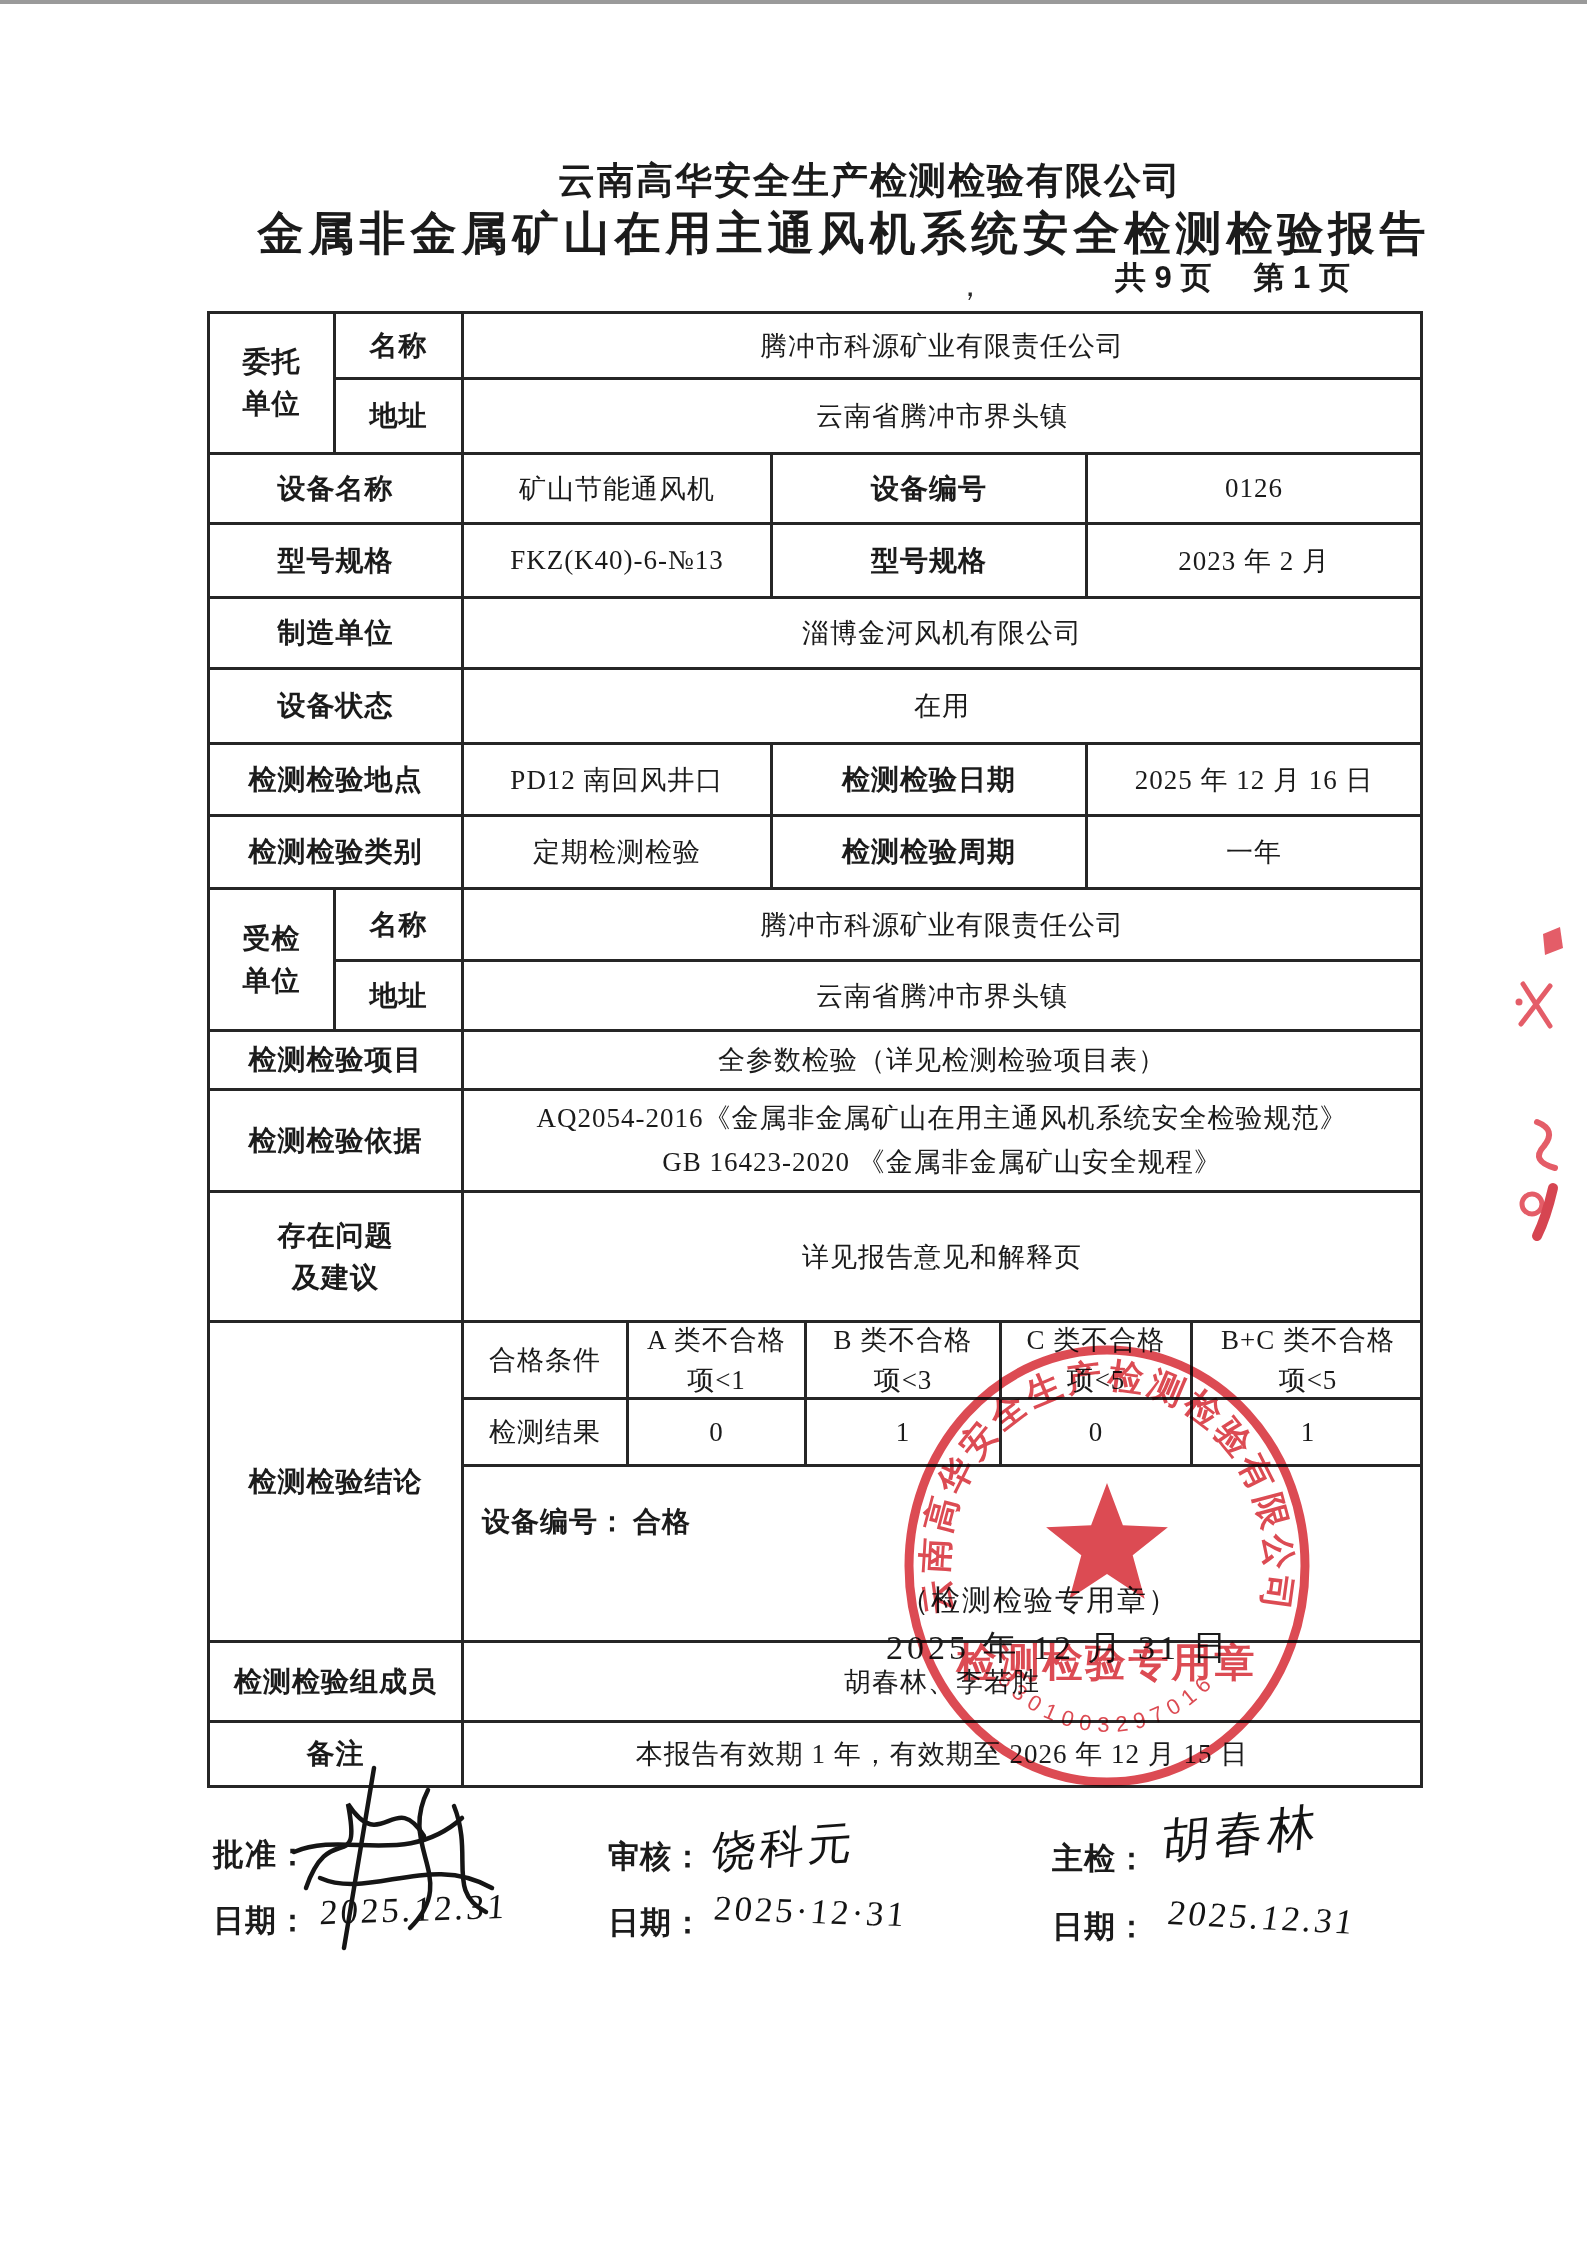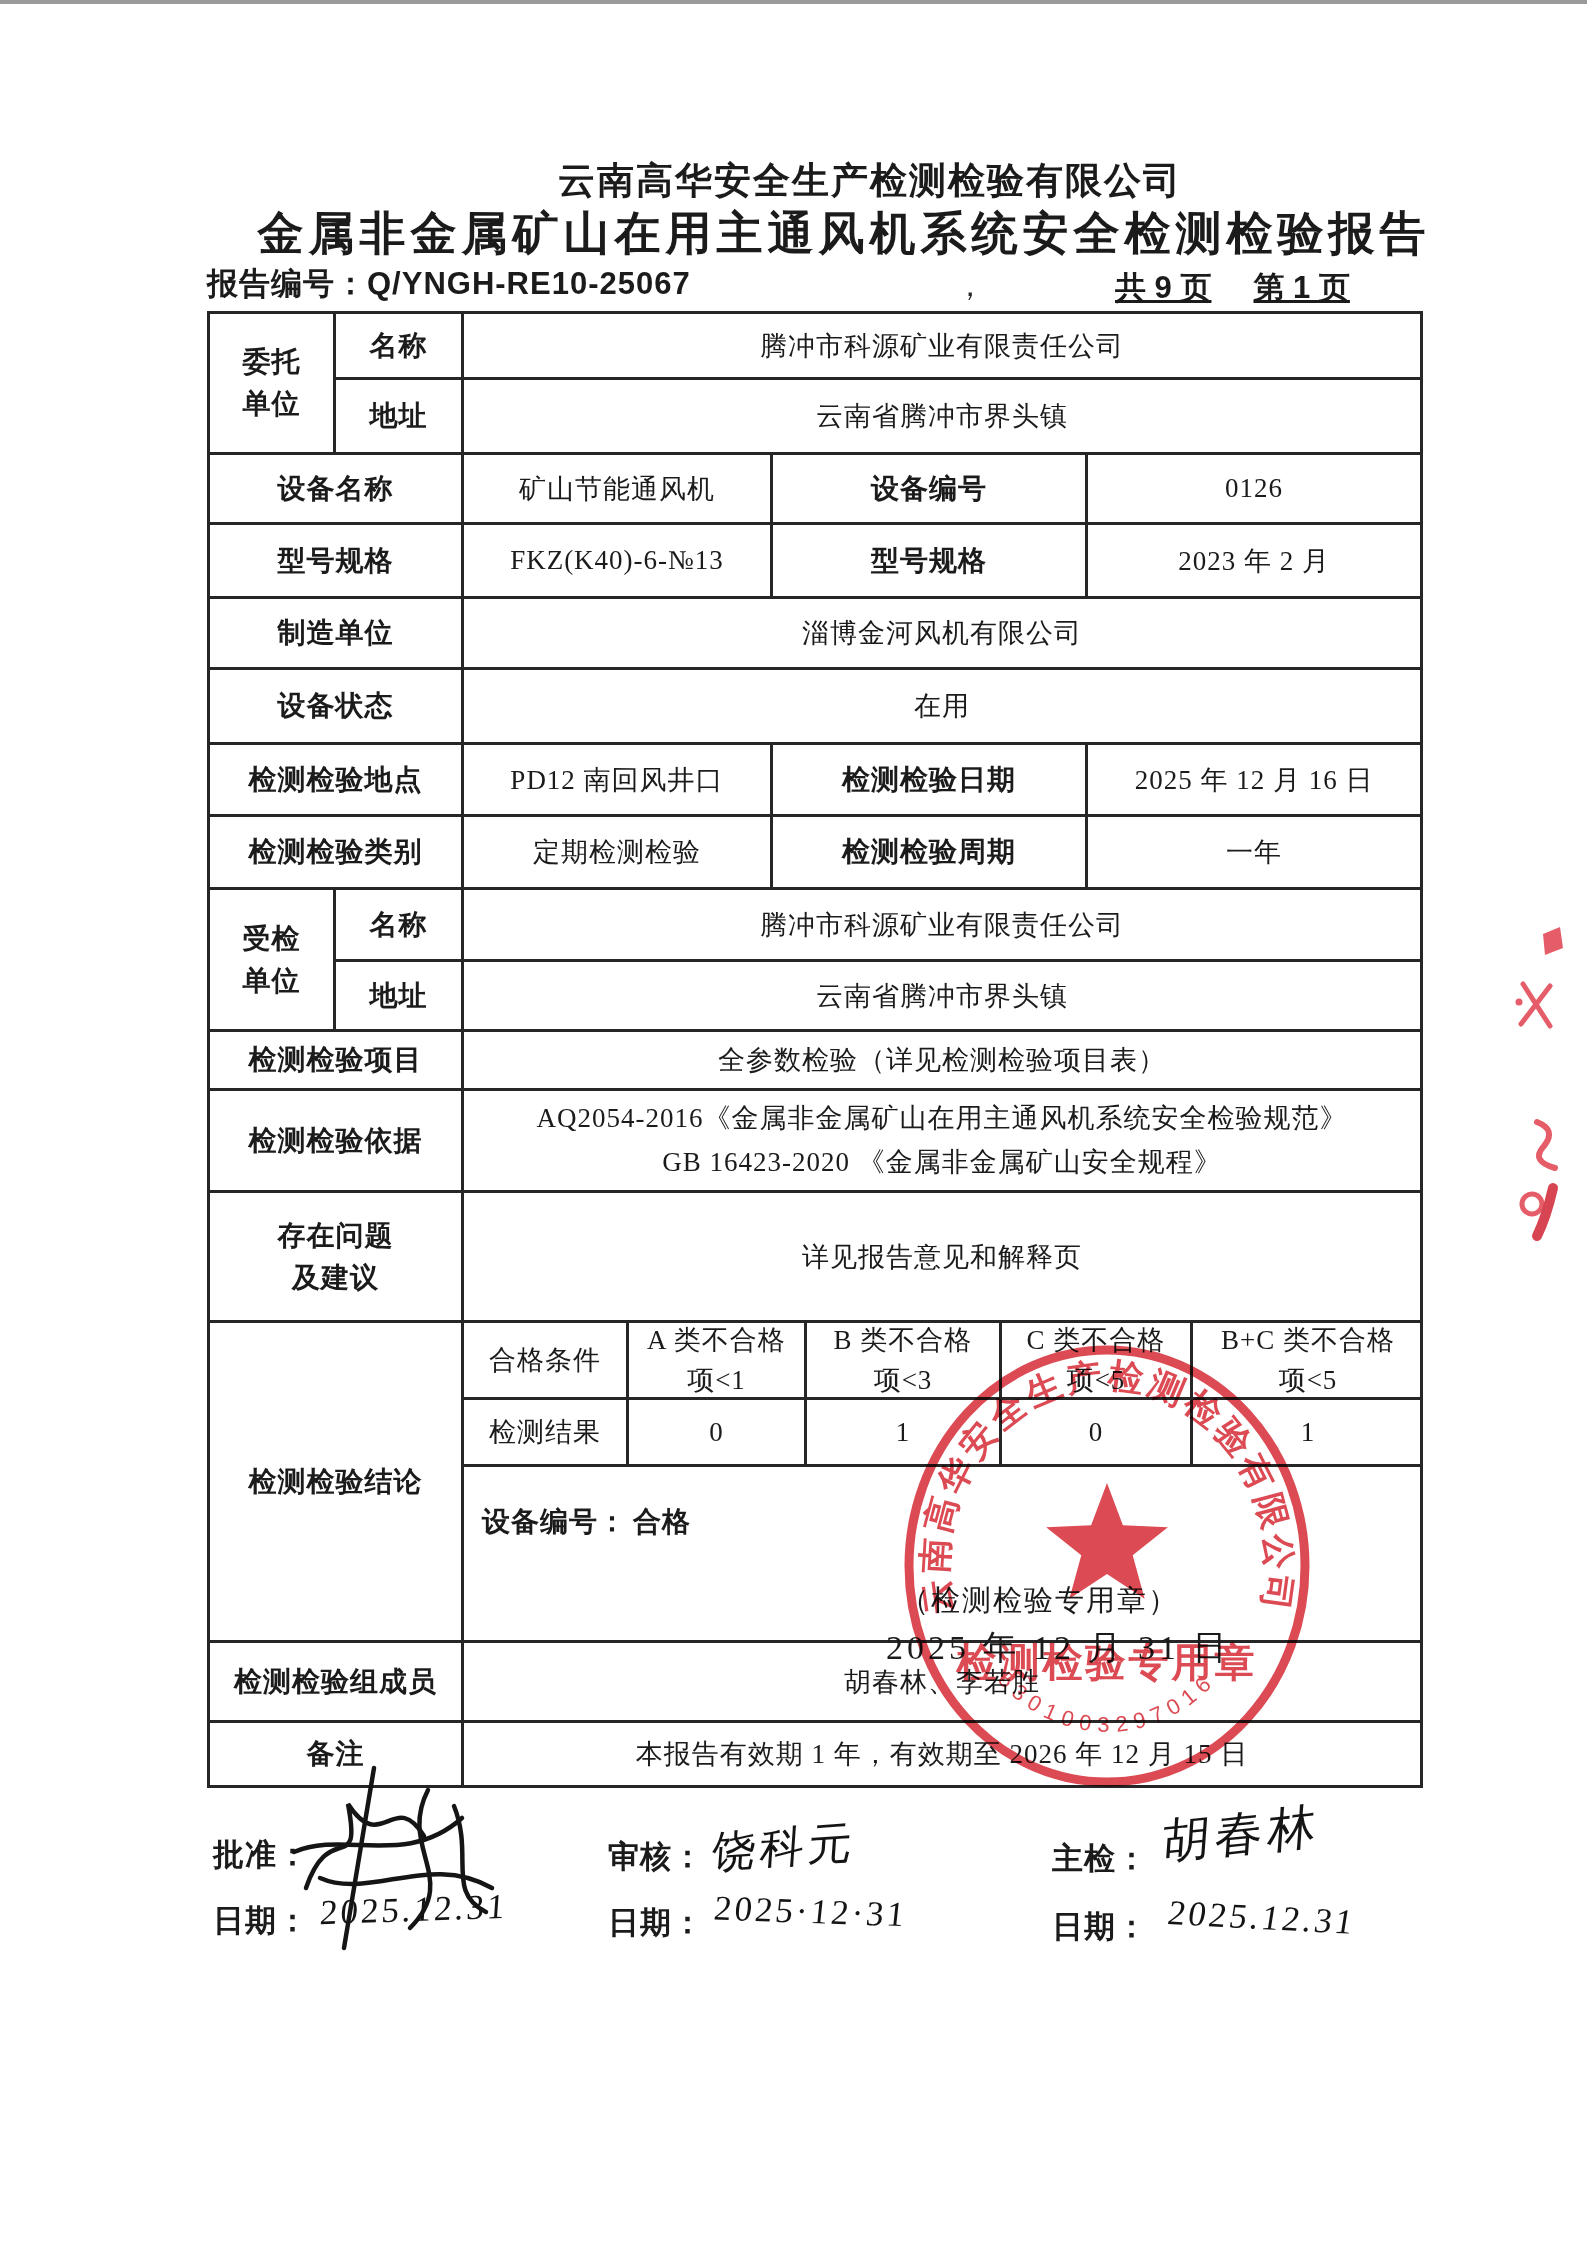--- a/index.html
+++ b/index.html
@@ -9,22 +9,22 @@
     font-family:"Liberation Serif",serif;color:#1b1b1b;
   }
   
   .doc-company{position:absolute;top:152px;left:170px;width:1400px;text-align:center;
     font-size:37px;font-weight:700;letter-spacing:2px;}
   .doc-title{position:absolute;top:199px;left:94px;width:1500px;text-align:center;
     font-size:46px;font-weight:700;letter-spacing:5px;}
   .report-line{position:absolute;top:259px;left:207px;font-size:31px;font-weight:700;
     font-family:"Liberation Sans",sans-serif;letter-spacing:1px;}
   .stray-comma{position:absolute;top:262px;left:955px;font-size:30px;color:#2a2a2a;}
-  .pages-line{position:absolute;top:263px;left:1115px;width:320px;font-size:31px;font-weight:700;
-    font-family:"Liberation Sans",sans-serif;text-decoration:underline;}
+  .pages-line{position:absolute;top:253px;left:1115px;width:320px;font-size:31px;font-weight:700;
+    font-family:"Liberation Sans",sans-serif;}
   .pages-line .pgno{margin-left:42px;}
   
   table.main{position:absolute;left:207px;top:307px;width:1213px;border-collapse:collapse;table-layout:fixed;}
   table.main td{border:3px solid #262626;padding:0;vertical-align:middle;text-align:center;overflow:visible;}
   .lbl{font-family:"Liberation Sans",sans-serif;font-weight:700;font-size:28px;letter-spacing:1px;}
   .val{font-size:27px;letter-spacing:1px;}
   .pre{white-space:pre-line;line-height:1.5;}
   .leftal{text-align:center;padding:6px 14px !important;line-height:1.62;}
   .noPad{padding:0 !important;vertical-align:top !important;}
   
@@ -51,21 +51,20 @@
   .hand.date.r3{transform:rotate(3deg) skewX(-6deg);}
   .sig-scribble{position:absolute;}
 </style>
 </head>
 <body>
 
 <div class="page">
 
   <div class="doc-company">云南高华安全生产检测检验有限公司</div>
   <div class="doc-title">金属非金属矿山在用主通风机系统安全检测检验报告</div>
-  <div class="report-line"><span>报告编号：</span><span>Q/YNGH-RE10-25067</span></div>
   <div class="stray-comma">，</div>
   <div class="pages-line"><span>共 9 页</span><span class="pgno">第 1 页</span></div>
 
   <table class="main">
     <colgroup>
         <col style="width:126px">
         <col style="width:128px">
         <col style="width:309px">
         <col style="width:315px">
         <col style="width:335px">

